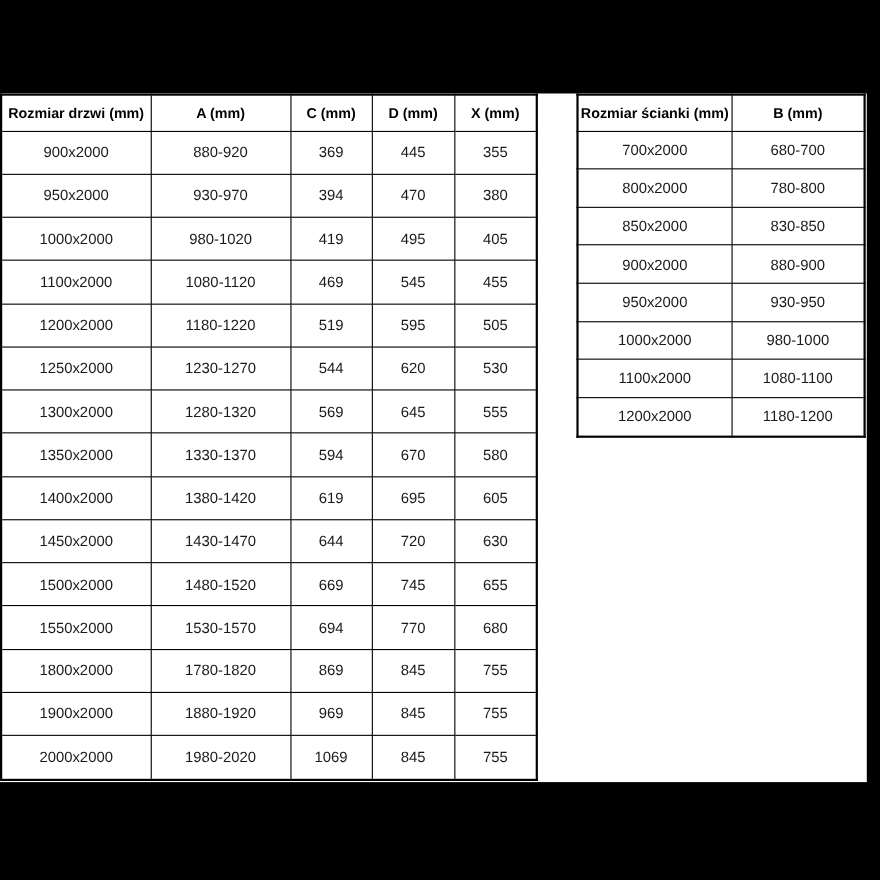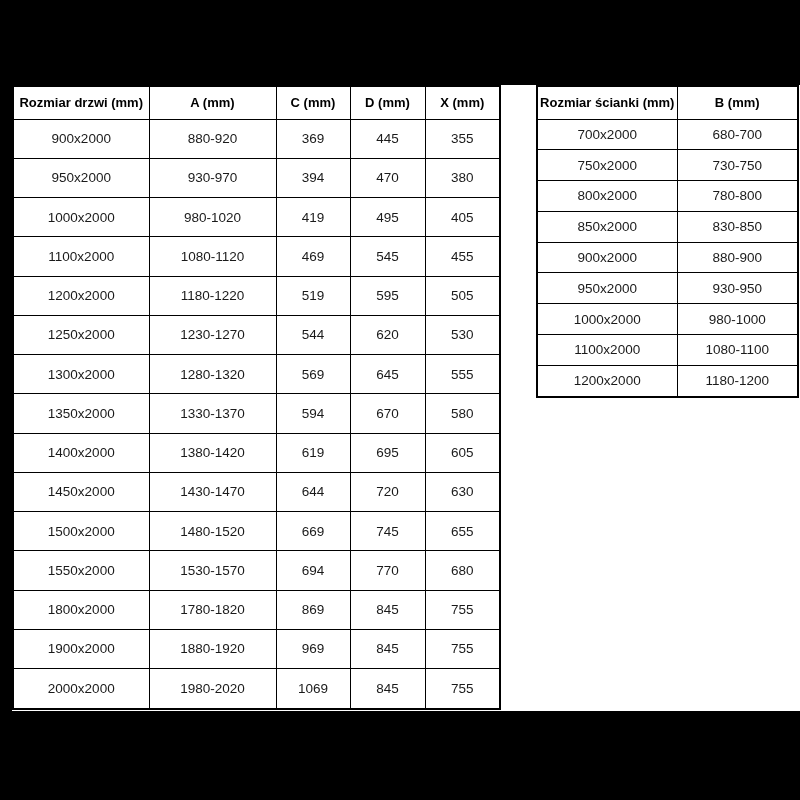--- a/index.html
+++ b/index.html
@@ -7,21 +7,20 @@
     padding: 0;
     background: #000000;
   }
   .stage {
     position: relative;
     width: 788px;
     height: 800px;
     background: #000000;
     overflow: hidden;
     font-family: "Liberation Sans", "DejaVu Sans", sans-serif;
-    margin-left: 12px;
   }
   .content-band {
     position: absolute;
     left: 0;
     top: 85px;
     width: 800px;
     height: 626px;
     background: #ffffff;
   }
   table.spec-table {
@@ -215,24 +214,20 @@
             <th>Rozmiar ścianki (mm)</th>
             <th>B (mm)</th>
           </tr>
       </thead>
       <tbody>
           <tr>
             <td>700x2000</td>
             <td>680-700</td>
           </tr>
           <tr>
-            <td>750x2000</td>
-            <td>730-750</td>
-          </tr>
-          <tr>
             <td>800x2000</td>
             <td>780-800</td>
           </tr>
           <tr>
             <td>850x2000</td>
             <td>830-850</td>
           </tr>
           <tr>
             <td>900x2000</td>
             <td>880-900</td>

